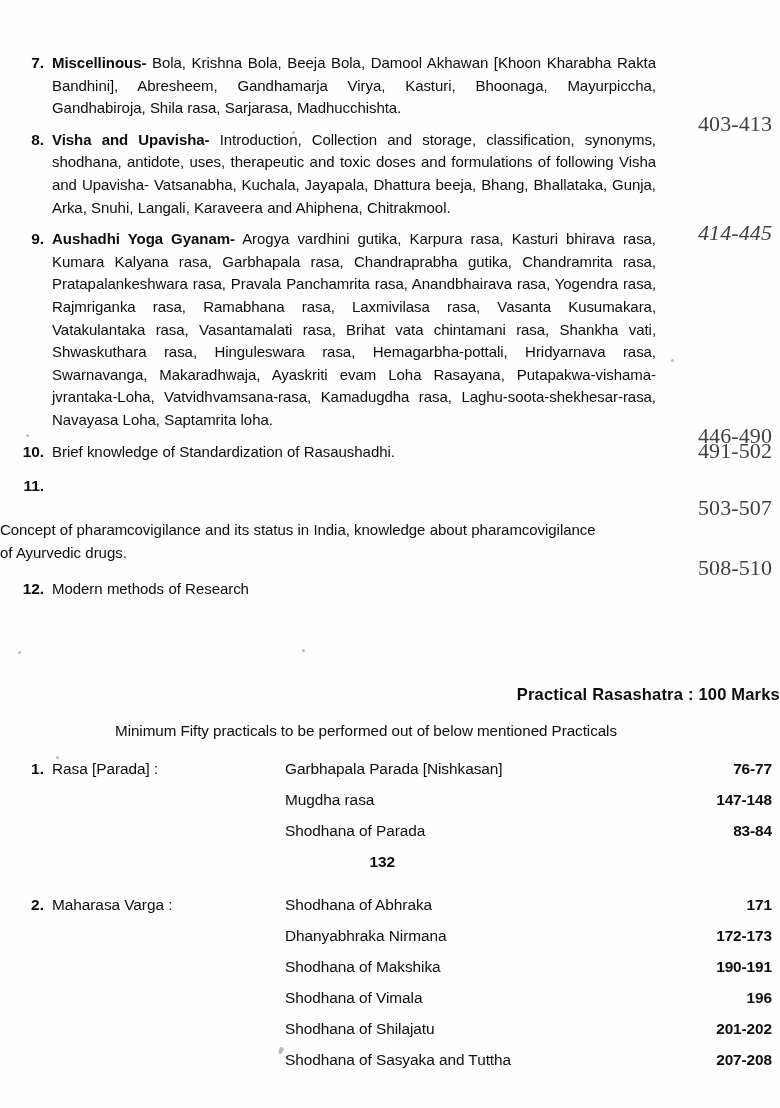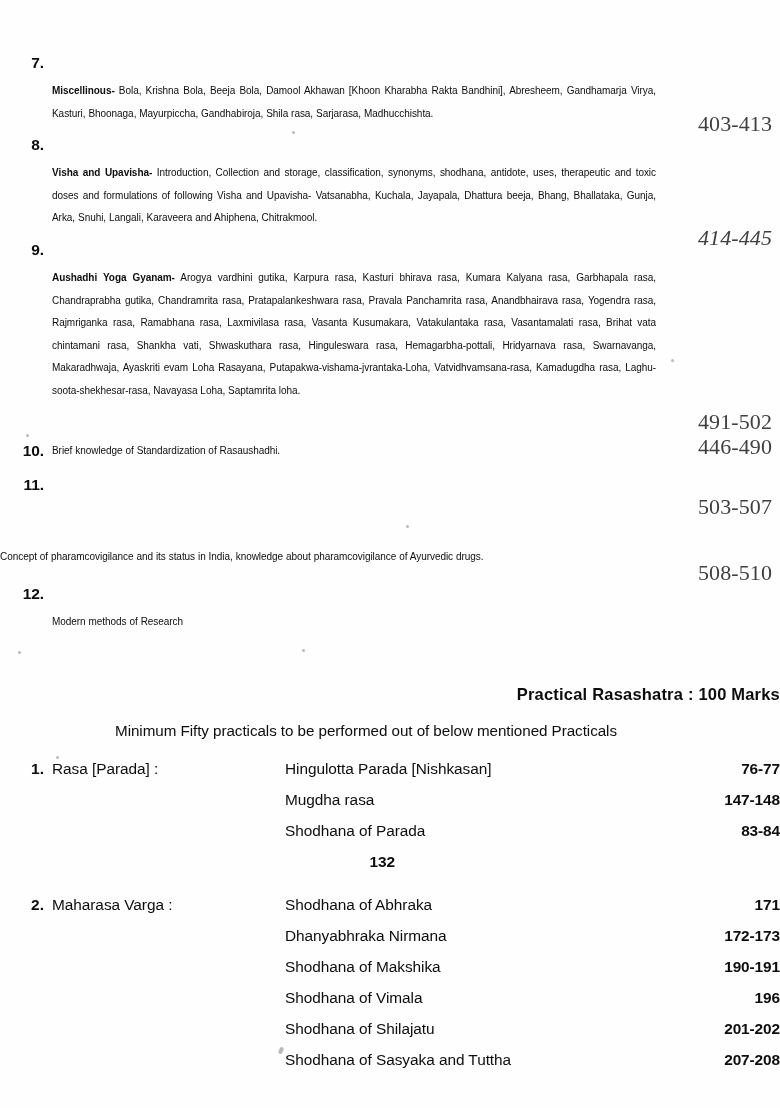--- a/index.html
+++ b/index.html
@@ -48,28 +48,27 @@
     font-size: 15.5px;
     line-height: 22.6px;
     letter-spacing: -0.1px;
   }
   .toc-body {
     flex: 1 1 auto;
     max-width: 604px;
     padding-right: 10px;
   }
   .toc-text {
-    font-size: 10px;
+    font-size: 15px;
     line-height: 22.6px;
     text-align: justify;
     text-justify: inter-word;
     letter-spacing: -0.05px;
     word-spacing: 0.2px;
     hyphens: manual;
-    margin-top: 28px;
   }
   .toc-text.nojust { text-align: left; }
   .toc-text b {
     font-weight: bold;
   }
   .toc-pages {
     position: absolute;
     right: 8px;
     width: 120px;
     text-align: right;
@@ -141,20 +140,21 @@
   }
   .prac-item {
     flex: 1 1 auto;
     font-size: 15.4px;
     letter-spacing: -0.05px;
   }
   .prac-pages {
     width: 110px;
     flex: 0 0 110px;
     text-align: right;
+    padding-right: 8px;
     font-size: 15.4px;
     font-weight: bold;
     letter-spacing: -0.1px;
   }
 
   
   .speck {
     position: absolute;
     background: #b9b9b9;
     border-radius: 50%;
@@ -229,21 +229,21 @@
 
   <div class="practical-head">Practical Rasashatra : 100 Marks</div>
   <div class="practical-sub">Minimum Fifty practicals to be performed out of below mentioned Practicals</div>
 
   <div class="prac-table">
 
     <div class="prac-group">
       <div class="prac-line">
         <div class="prac-num">1.</div>
         <div class="prac-cat">Rasa [Parada] :</div>
-        <div class="prac-item">Hingulotta Parada [Nishkasan]</div>
+        <div class="prac-item">Garbhapala Parada [Nishkasan]</div>
         <div class="prac-pages">76-77</div>
       </div>
       <div class="prac-line">
         <div class="prac-num"></div>
         <div class="prac-cat"></div>
         <div class="prac-item">Mugdha rasa</div>
         <div class="prac-pages">147-148</div>
       </div>
       <div class="prac-line">
         <div class="prac-num"></div>

